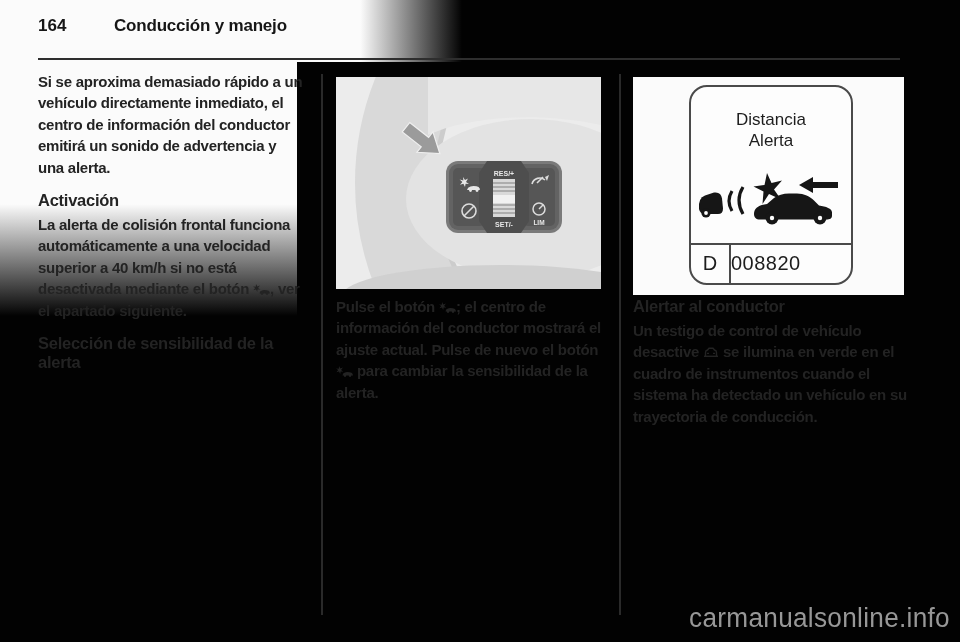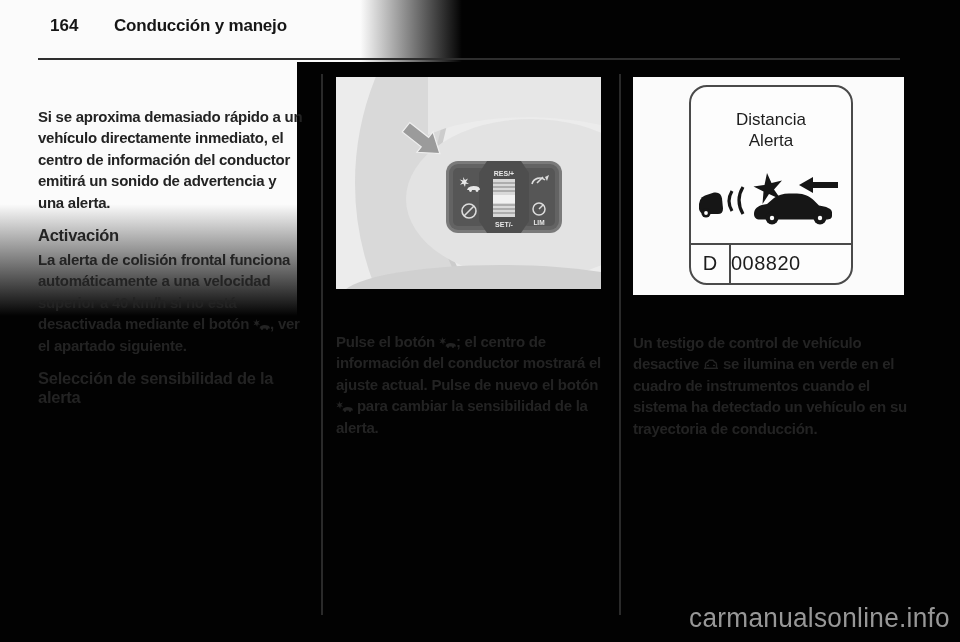--- a/index.html
+++ b/index.html
@@ -10,27 +10,27 @@
     -webkit-font-smoothing:antialiased;
   }
   .abs{position:absolute;}
 
   
   .zone-header{left:0;top:0;width:462px;height:62px;
     background:linear-gradient(90deg,#fbfbfb 0%,#fbfbfb 78%,rgba(251,251,251,0) 100%);}
   .zone-left{left:0;top:62px;width:297px;height:254px;
     background:linear-gradient(180deg,#fbfbfb 0%,#fbfbfb 56%,rgba(251,251,251,0) 100%);}
 
-  .page-number{left:50px;top:16px;font-size:17px;font-weight:700;color:#161616;}
+  .page-number{left:38px;top:16px;font-size:17px;font-weight:700;color:#161616;}
   .chapter{left:114px;top:16px;font-size:17px;font-weight:700;color:#161616;letter-spacing:-0.2px;}
   .rule{left:38px;top:58px;width:862px;height:2px;background:#2e2e2e;}
   .sep{top:74px;width:2px;height:541px;background:#2a2a2a;}
   #sep1{left:321px;} #sep2{left:619px;}
 
-  .bodytext{font-size:15px;line-height:21.4px;font-weight:700;color:#232323;letter-spacing:-0.25px;margin-top:35px;}
+  .bodytext{font-size:15px;line-height:21.4px;font-weight:700;color:#232323;letter-spacing:-0.25px;}
   .bodytext p{margin:0 0 9px 0;}
   .bodytext h3{font-size:16.5px;line-height:19px;margin:13px 0 4px 0;color:#232323;}
   .col-left{left:38px;top:71px;width:266px;}
   .col-mid-text{left:336px;top:296px;width:278px;}
   .col-right-text{left:633px;top:297px;width:292px;}
   .col-right-text h3{margin-top:0;}
 
   .inline-icon{display:inline-block;vertical-align:-1px;line-height:0;}
 
   
@@ -185,20 +185,21 @@
       </svg>
     </div>
     <div class="dist-band">
       <div class="dist-cell-d">D</div>
       <div class="dist-cell-num">008820</div>
     </div>
   </div>
 </div>
 
 <div class="abs bodytext col-right-text">
+  <h3>Alertar al conductor</h3>
   <p><span>Un testigo de control de vehículo desactive </span><span class="inline-icon"><svg width="16" height="11" viewBox="0 0 16 11">
           <g fill="none" stroke="currentColor" stroke-width="1.4">
             <path d="M2.5,9 L2.5,5.5 Q2.5,3.4 4.5,3 L6,1.2 L10,1.2 L11.5,3 Q13.5,3.4 13.5,5.5 L13.5,9"></path>
             <line x1="1" y1="9.3" x2="15" y2="9.3"></line>
             <line x1="4" y1="6.4" x2="6" y2="6.4"></line>
             <line x1="10" y1="6.4" x2="12" y2="6.4"></line>
           </g>
         </svg></span><span> se ilumina en verde en el cuadro de instrumentos cuando el sistema ha detectado un vehículo en su trayectoria de conducción.</span></p>
 </div>
 

